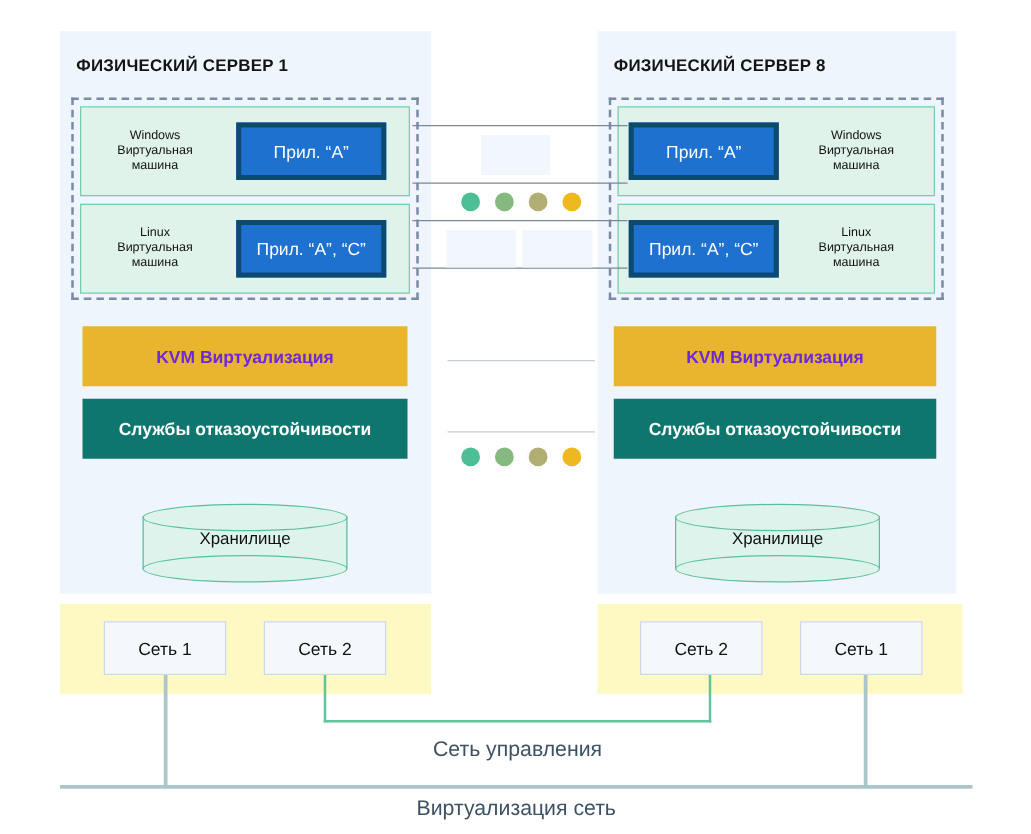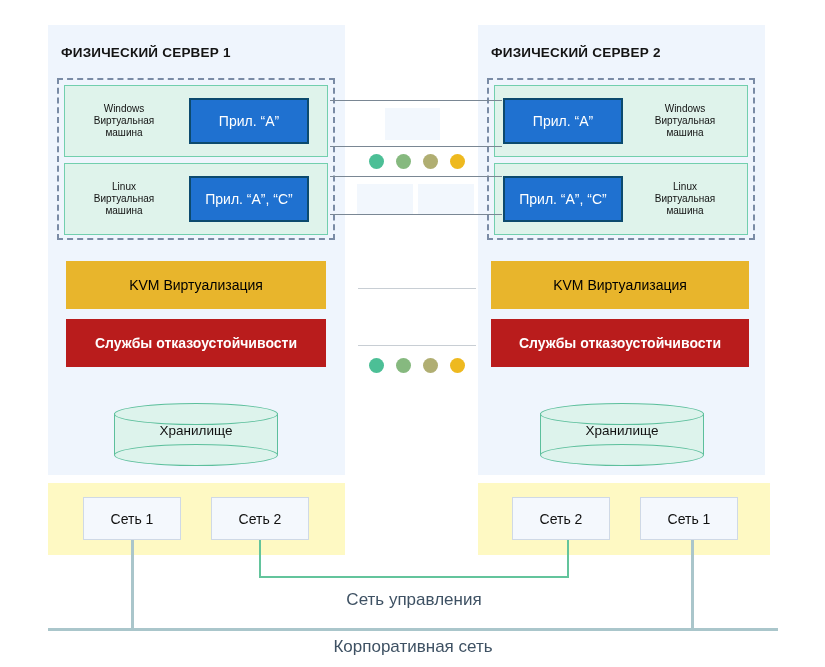--- a/index.html
+++ b/index.html
@@ -62,21 +62,21 @@
     font-size:10px;
     color:#111;
     line-height:1.22;
     text-align:center;
     white-space:pre-line;
     flex:0 0 auto;
     width:118px;
   }
   .app-box{
     background:#1f71d0;
-    border:2px solid #0c4a6e;
+    border:4px solid #0c4a6e;
     box-sizing:border-box;
     color:#ffffff;
     font-size:14px;
     height:46px;
     display:flex;
     align-items:center;
     justify-content:center;
     white-space:nowrap;
   }
   
@@ -92,22 +92,22 @@
   .bar{
     position:absolute;
     height:48px;
     display:flex;
     align-items:center;
     justify-content:center;
     font-size:14px;
     box-sizing:border-box;
     white-space:nowrap;
   }
-  .bar-kvm{background:#e8b52c;color:#000000;font-weight:normal;}
-  .bar-ft{background:#b91c1c;color:#ffffff;font-weight:bold;}
+  .bar-kvm{background:#e8b52c;color:#6d28d9;font-weight:bold;}
+  .bar-ft{background:#0f766e;color:#ffffff;font-weight:bold;}
   #panel-left .bar{left:18px;width:260px;}
   #panel-right .bar{left:13px;width:258px;}
   .bar-kvm{top:236px;}
   .bar-ft{top:294px;}
 
   
   .cylinder{
     position:absolute;
     width:164px;height:58px;
     top:378px;
@@ -218,21 +218,21 @@
 
     <div class="cylinder">
       <div class="cyl-body"></div>
       <div class="cyl-bottom"></div>
       <div class="cyl-top"></div>
       <div class="cyl-text">Хранилище</div>
     </div>
   </div>
 
   <div class="panel" id="panel-right">
-    <div class="panel-title">ФИЗИЧЕСКИЙ СЕРВЕР 2</div>
+    <div class="panel-title">ФИЗИЧЕСКИЙ СЕРВЕР 8</div>
 
     <div class="vm-group">
       <div class="vm-box">
         <div class="vm-inner">
           <div class="app-box">Прил. “A”</div>
           <div class="vm-label">Windows
 Виртуальная
 машина</div>
         </div>
       </div>
@@ -290,15 +290,15 @@
   </div>
 
   <div class="vline-green" style="left:259px;top:540px;height:38px;"></div>
   <div class="hline-green" style="left:259px;top:576px;width:310px;"></div>
   <div class="vline-green" style="left:567px;top:540px;height:38px;"></div>
   <div class="caption" style="left:259px;top:590px;width:310px;">Сеть управления</div>
 
   <div class="vline-grey" style="left:131px;top:540px;height:90px;"></div>
   <div class="vline-grey" style="left:691px;top:540px;height:90px;"></div>
   <div class="corp-line" style="left:48px;top:628px;width:730px;"></div>
-  <div class="caption" style="left:48px;top:637px;width:730px;">Корпоративная сеть</div>
+  <div class="caption" style="left:48px;top:637px;width:730px;">Виртуализация сеть</div>
 
 </div>
 
 </body></html>

